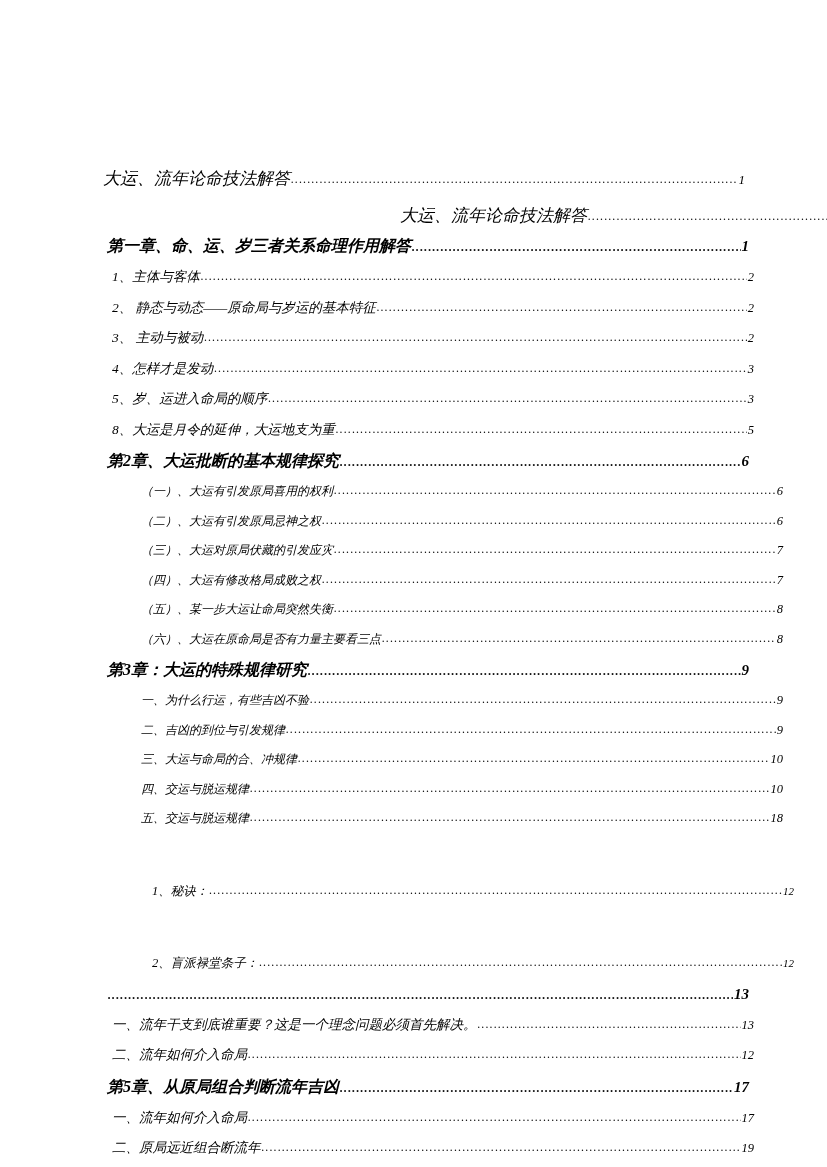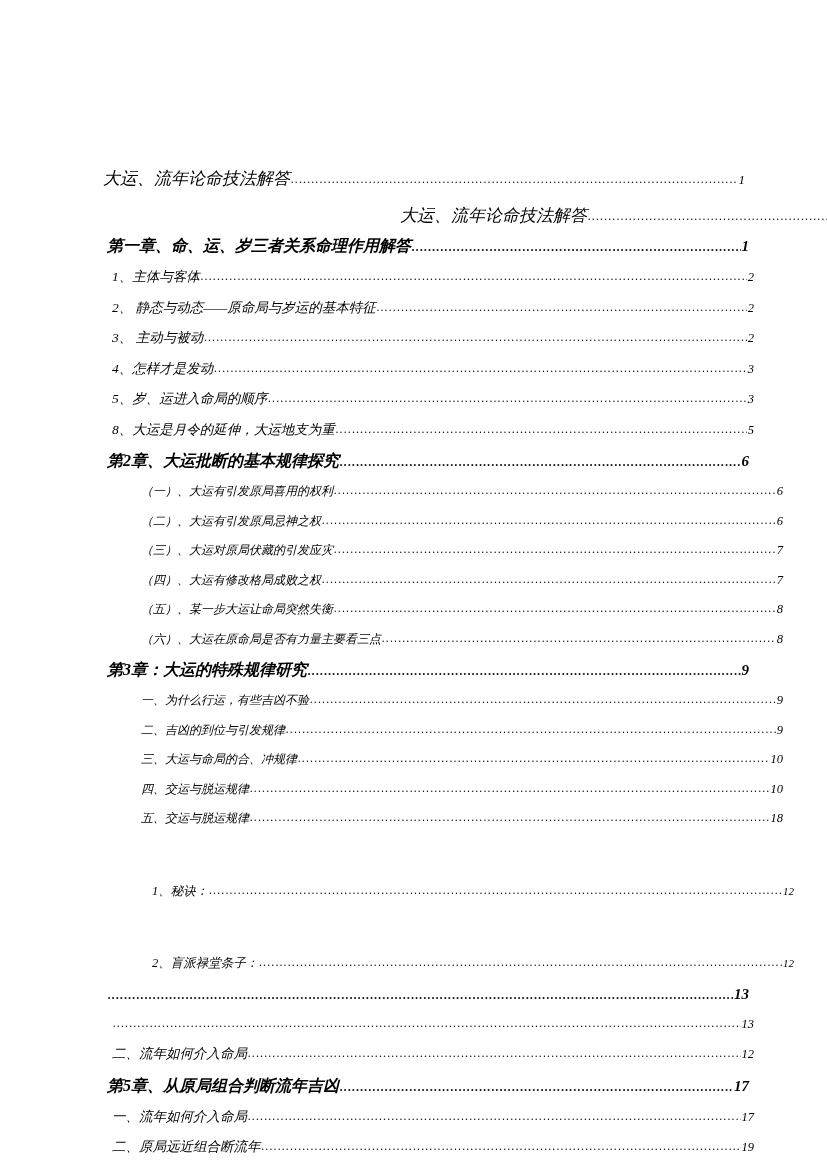--- a/index.html
+++ b/index.html
@@ -228,20 +228,21 @@
       <div class="toc-entry lvl-h3">
         <span class="toc-label">2、盲派禄堂条子：</span>
         <span class="toc-dots">...............................................................................................................................................................</span>
         <span class="toc-page">12</span>
       </div>
       <div class="toc-entry lvl-h1">
         <span class="toc-dots">...............................................................................................................................................................</span>
         <span class="toc-page">13</span>
       </div>
       <div class="toc-entry lvl-h2">
+        <span class="toc-label">一、流年干支到底谁重要？这是一个理念问题必须首先解决。</span>
         <span class="toc-dots">...............................................................................................................................................................</span>
         <span class="toc-page">13</span>
       </div>
       <div class="toc-entry lvl-h2">
         <span class="toc-label">二、流年如何介入命局</span>
         <span class="toc-dots">...............................................................................................................................................................</span>
         <span class="toc-page">12</span>
       </div>
       <div class="toc-entry lvl-h1">
         <span class="toc-label">第5章、从原局组合判断流年吉凶</span>

